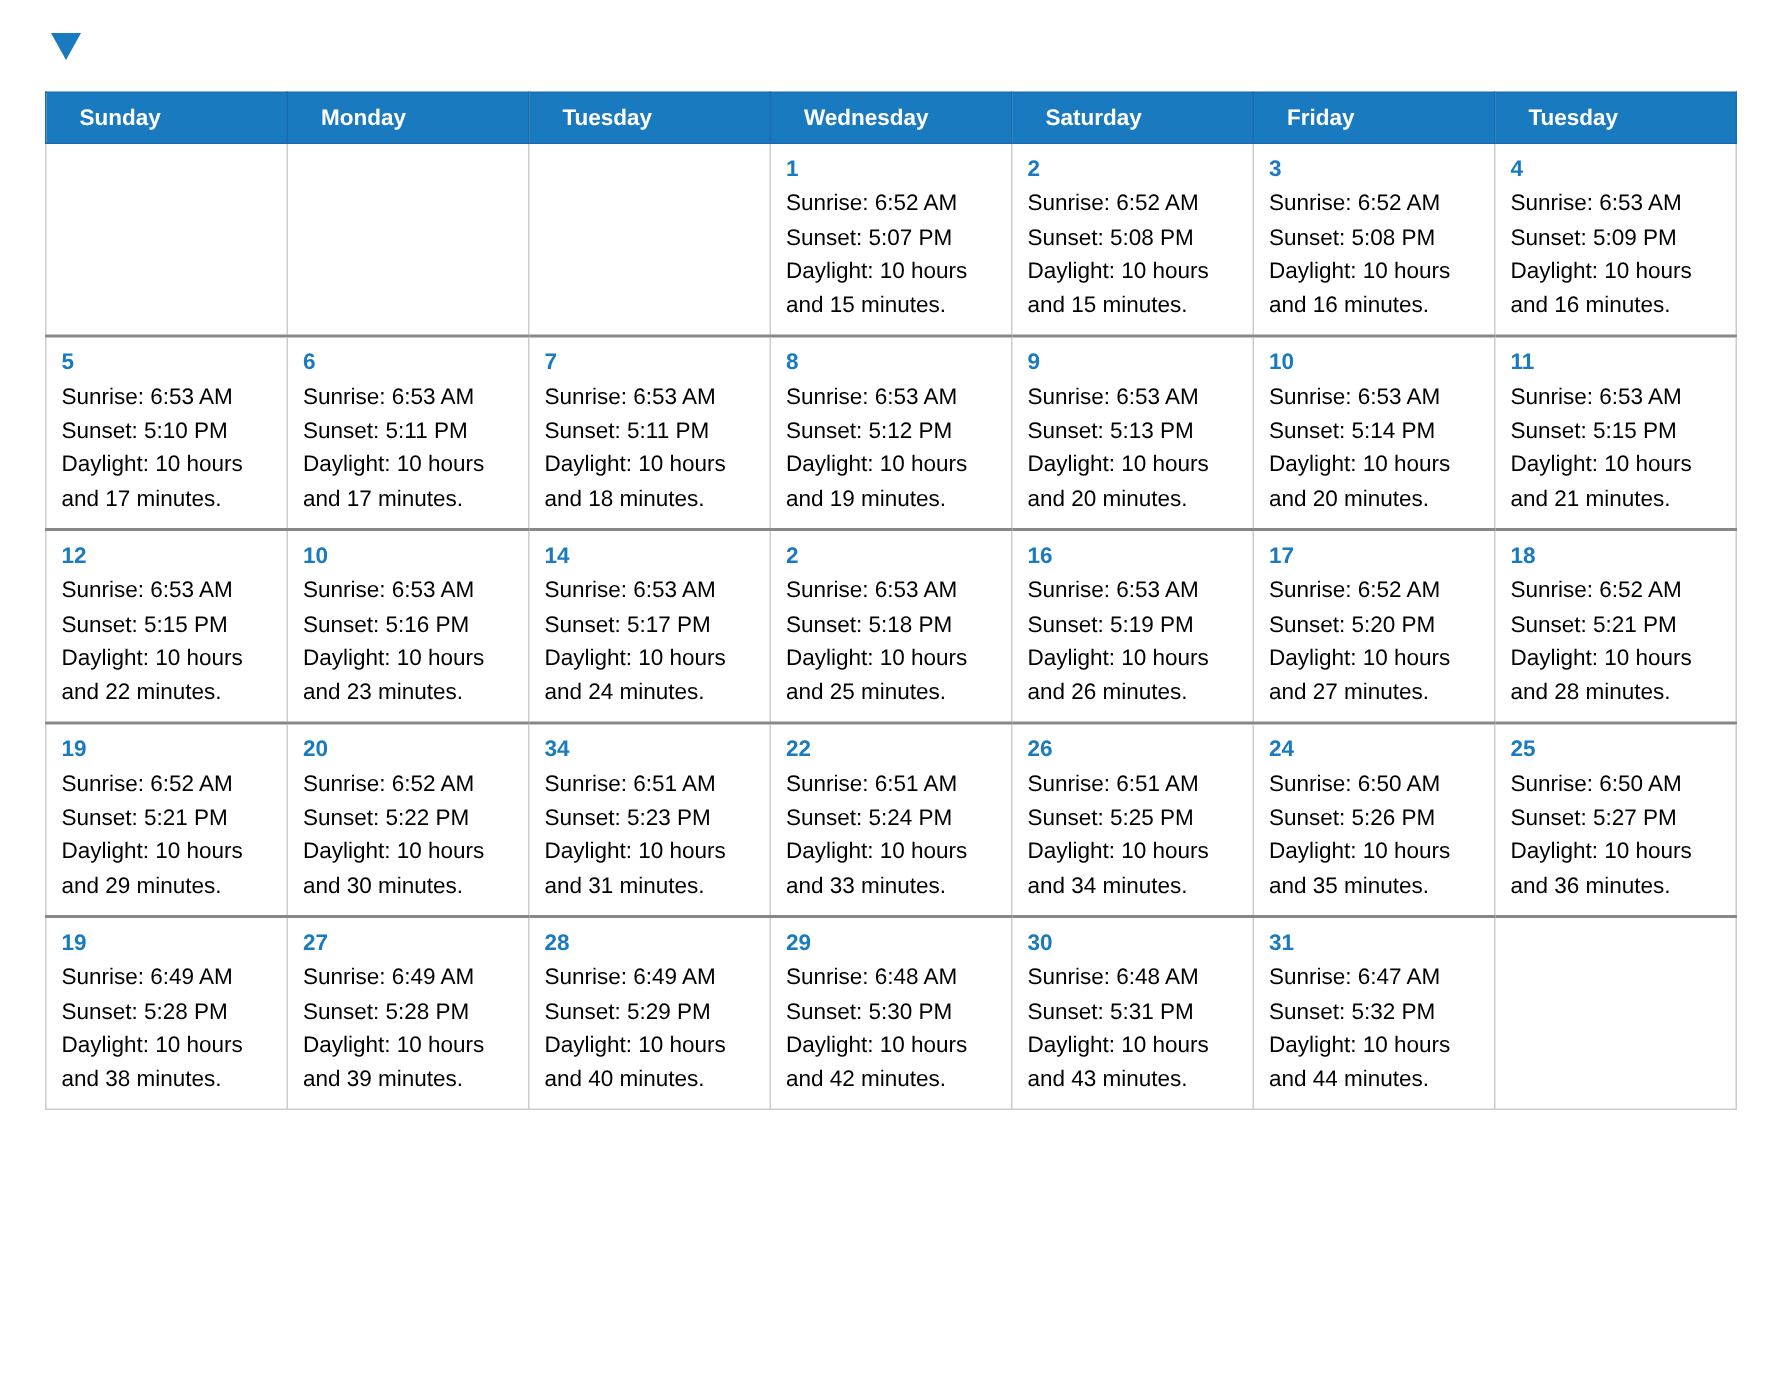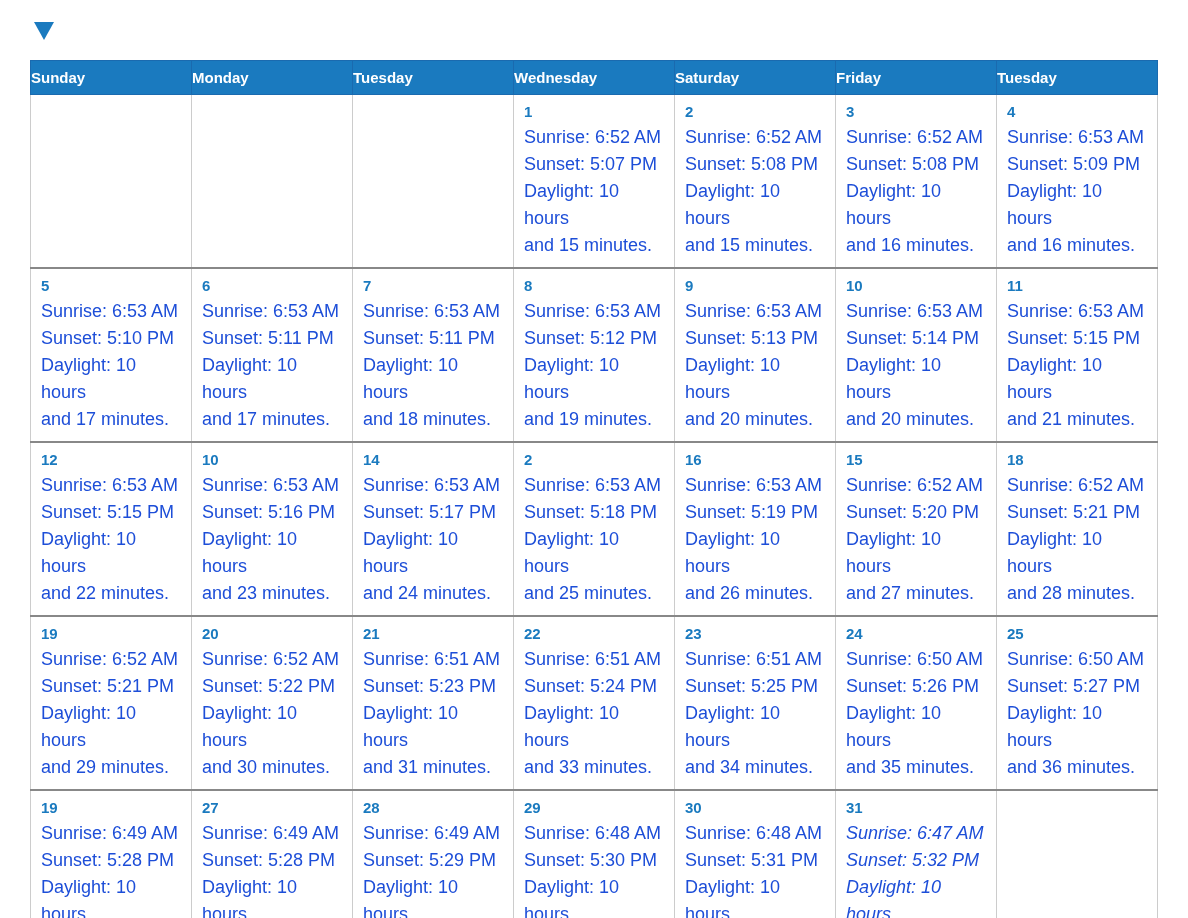--- a/index.html
+++ b/index.html
@@ -48,21 +48,21 @@
     .calendar {
       width: 100%;
       border-collapse: collapse;
       border: 1px solid #aaa;
     }
     .calendar th {
       background-color: #1a7abf;
       color: #fff;
       font-size: 15px;
       font-weight: bold;
-      padding: 8px 0;
+      padding: 8px 22px;
       text-align: left;
       border: 1px solid #1a6aaf;
       margin-left: 36px;
     }
     .calendar td {
       width: calc(100% / 7);
       vertical-align: top;
       padding: 8px 10px;
       border: 1px solid #ccc;
       min-height: 100px;
@@ -70,22 +70,22 @@
       color: #333;
     }
     .day-number {
       font-size: 15px;
       font-weight: bold;
       color: #1a7abf;
       display: block;
       margin-bottom: 4px;
     }
     .day-info {
-      font-size: 18px;
-      color: #1d4ed8;
+      font-size: 15px;
+      color: #000000;
       line-height: 1.5;
     }
     .empty-cell {
       background: #fff;
     }
     .row-separator td {
       border-top: 2px solid #888;
     }
   </style>
 </head>
@@ -238,21 +238,21 @@
 and 25 minutes.</div>
         </td>
         <td>
           <span class="day-number">16</span>
           <div class="day-info" style="white-space: pre-line;">Sunrise: 6:53 AM
 Sunset: 5:19 PM
 Daylight: 10 hours
 and 26 minutes.</div>
         </td>
         <td>
-          <span class="day-number">15</span>
+          <span class="day-number">17</span>
           <div class="day-info" style="white-space: pre-line;">Sunrise: 6:52 AM
 Sunset: 5:20 PM
 Daylight: 10 hours
 and 27 minutes.</div>
         </td>
         <td>
           <span class="day-number">18</span>
           <div class="day-info" style="white-space: pre-line;">Sunrise: 6:52 AM
 Sunset: 5:21 PM
 Daylight: 10 hours
@@ -268,35 +268,35 @@
 and 29 minutes.</div>
         </td>
         <td>
           <span class="day-number">20</span>
           <div class="day-info" style="white-space: pre-line;">Sunrise: 6:52 AM
 Sunset: 5:22 PM
 Daylight: 10 hours
 and 30 minutes.</div>
         </td>
         <td>
-          <span class="day-number">21</span>
+          <span class="day-number">34</span>
           <div class="day-info" style="white-space: pre-line;">Sunrise: 6:51 AM
 Sunset: 5:23 PM
 Daylight: 10 hours
 and 31 minutes.</div>
         </td>
         <td>
           <span class="day-number">22</span>
           <div class="day-info" style="white-space: pre-line;">Sunrise: 6:51 AM
 Sunset: 5:24 PM
 Daylight: 10 hours
 and 33 minutes.</div>
         </td>
         <td>
-          <span class="day-number">23</span>
+          <span class="day-number">26</span>
           <div class="day-info" style="white-space: pre-line;">Sunrise: 6:51 AM
 Sunset: 5:25 PM
 Daylight: 10 hours
 and 34 minutes.</div>
         </td>
         <td>
           <span class="day-number">24</span>
           <div class="day-info" style="white-space: pre-line;">Sunrise: 6:50 AM
 Sunset: 5:26 PM
 Daylight: 10 hours
@@ -341,21 +341,21 @@
         </td>
         <td>
           <span class="day-number">30</span>
           <div class="day-info" style="white-space: pre-line;">Sunrise: 6:48 AM
 Sunset: 5:31 PM
 Daylight: 10 hours
 and 43 minutes.</div>
         </td>
         <td>
           <span class="day-number">31</span>
-          <div class="day-info" style="white-space: pre-line; font-style: italic;">Sunrise: 6:47 AM
+          <div class="day-info" style="white-space: pre-line;">Sunrise: 6:47 AM
 Sunset: 5:32 PM
 Daylight: 10 hours
 and 44 minutes.</div>
         </td>
         <td class="empty-cell"></td>
       </tr>
     </tbody>
 </table>
 
 </body></html>

